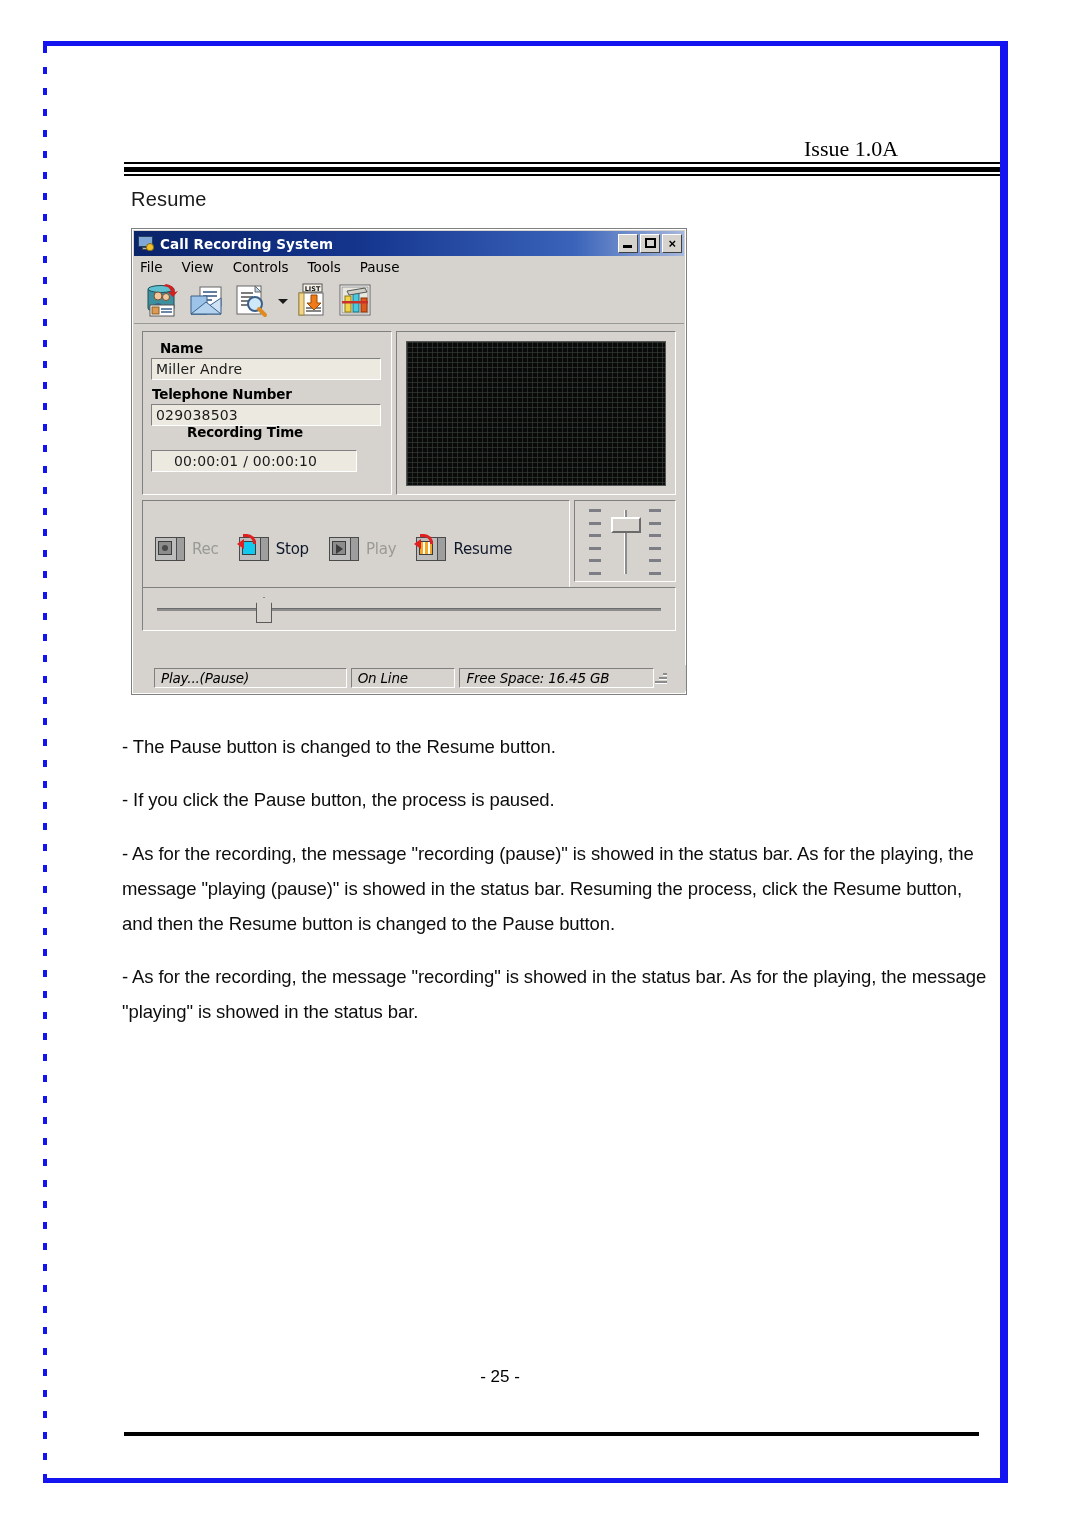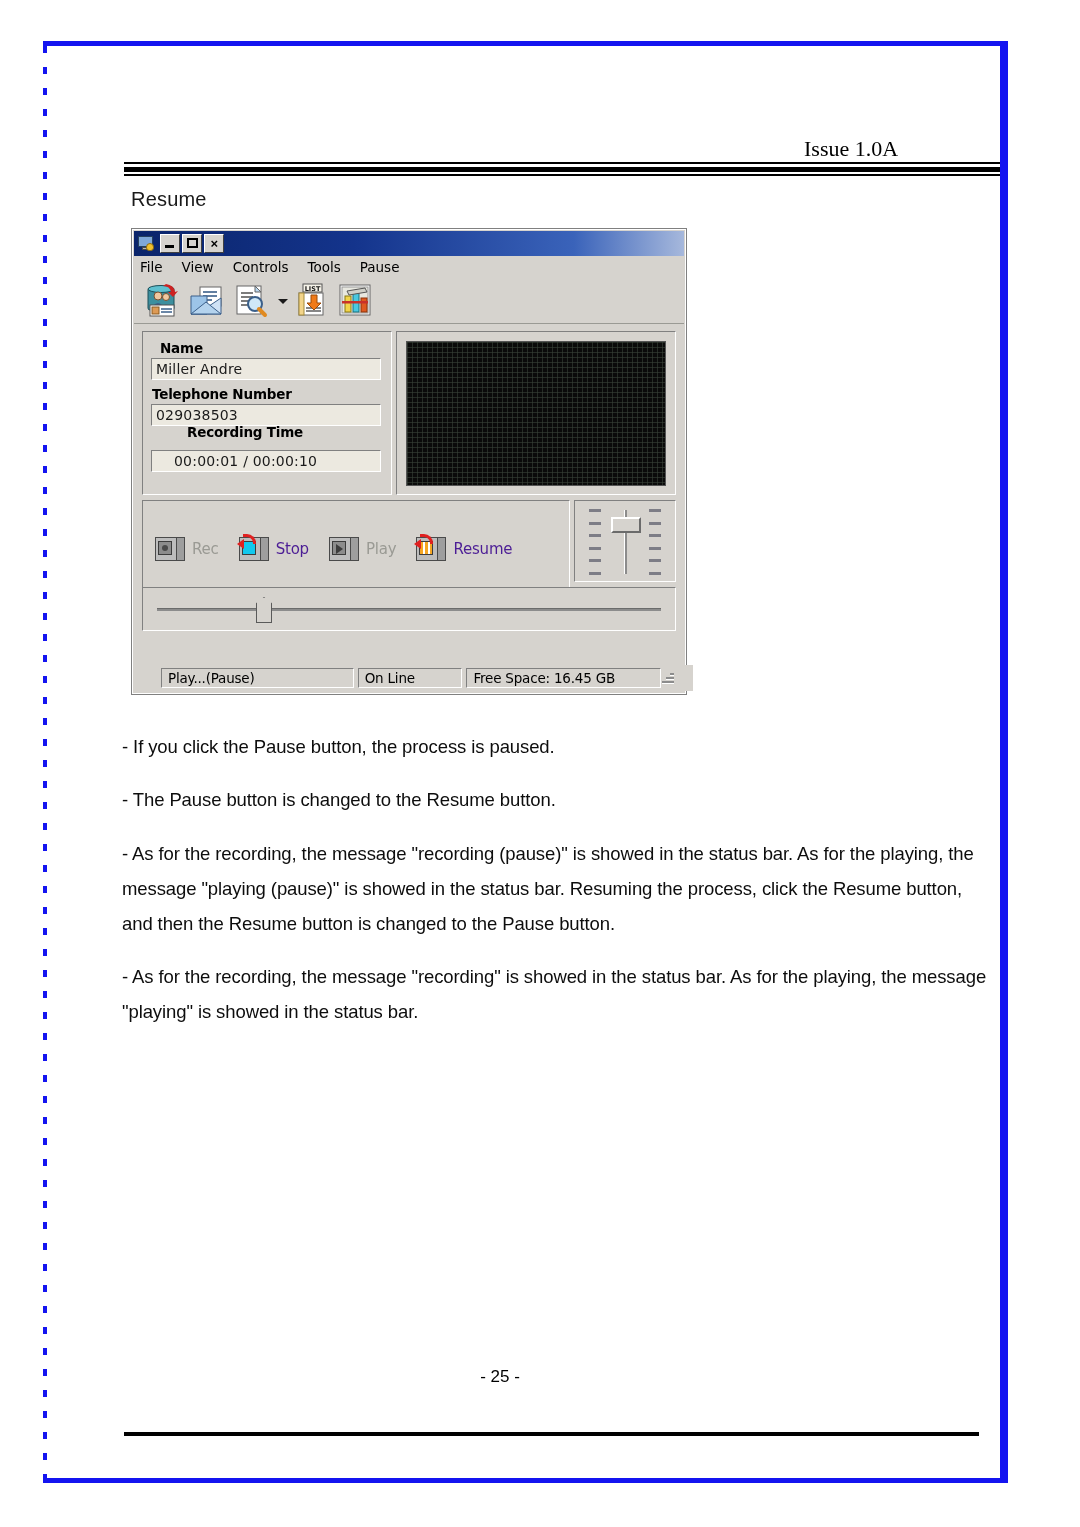--- a/index.html
+++ b/index.html
@@ -317,21 +317,21 @@
     cursor: default;
   }
   .tbtn-icon {
     width: 30px; height: 30px;
     position: relative;
     flex: 0 0 auto;
     margin-right: 7px;
   }
   .tbtn-label {
     font-size: 15px;
-    color: #4c1d95;
+    color: #0f172a;
     letter-spacing: -0.2px;
     white-space: nowrap;
   }
   .tbtn-group.disabled .tbtn-label { color: #9a9a94; }
 
   
   .ic-folder-back {
     position: absolute; right: 0; top: 3px;
     width: 9px; height: 24px;
     background: #9e9e9e;
@@ -437,27 +437,28 @@
     width: 16px; height: 26px;
     background: #d6d3ce;
     border: 1px solid #5a5a5a;
     box-sizing: border-box;
     clip-path: polygon(50% 0%, 100% 24%, 100% 100%, 0% 100%, 0% 24%);
     cursor: default;
   }
 
   .statusbar {
     position: absolute;
-    left: 11px; top: 436px;
+    left: 4px; top: 436px;
     width: 550px; height: 26px;
     background: #d6d3ce;
     display: flex;
     align-items: center;
     padding: 0 18px;
     box-sizing: border-box;
+    font-style: italic;
   }
   .sb-panel {
     height: 20px;
     border-top: 1px solid #808080;
     border-left: 1px solid #808080;
     border-right: 1px solid #ffffff;
     border-bottom: 1px solid #ffffff;
     box-sizing: border-box;
     font-size: 13.5px;
     color: #000;
@@ -542,20 +543,21 @@
   <div class="section-label">Resume</div>
 
   <div class="app-window">
 
     <div class="titlebar">
       <span class="tb-icon">
         <span class="mon"></span>
           <span class="stand"></span>
           <span class="bell"></span>
       </span>
+      <span class="tb-title">Call Recording System</span>
       <span class="tb-buttons">
         <span class="tb-btn">
             <i class="gl-min"></i>
           </span>
         <span class="tb-btn">
             <i class="gl-max"></i>
           </span>
         <span class="tb-btn">
             <i class="gl-close">×</i>
           </span>
@@ -637,21 +639,21 @@
     <div class="client-area">
 
       <div class="panel-inset info-panel">
         <div class="field-label" style="left:9px; top:8px;margin-left:8px;">Name</div>
         <div class="field-box" style="left:8px; top:26px; width:230px; height:22px;">Miller Andre</div>
 
         <div class="field-label" style="left:9px; top:54px;">Telephone Number</div>
         <div class="field-box" style="left:8px; top:72px; width:230px; height:22px;">029038503</div>
 
         <div class="field-label" style="left:9px; top:92px;margin-left:35px;">Recording Time</div>
-        <div class="field-box" style="left:8px; top:118px; width:230px; height:22px;padding-left:22px;">00:00:01 / 00:00:10</div>
+        <div class="field-box" style="left:8px; top:118px; width:206px; height:22px;padding-left:22px;">00:00:01 / 00:00:10</div>
       </div>
 
       <div class="panel-inset display-panel">
         <div class="led-display"></div>
       </div>
 
       <div class="panel-inset transport-panel">
         <div class="transport-row">
           <span class="tbtn-group disabled">
             <span class="tbtn-icon">
@@ -732,22 +734,22 @@
       <span class="sb-grip">
           <i></i>
           <i></i>
           <i></i>
         </span>
     </div>
 
   </div>
 
   <div class="body-text">
+    <p class="para">- The Pause button is changed to the Resume button.</p>
     <p class="para">- If you click the Pause button, the process is paused.</p>
-    <p class="para">- The Pause button is changed to the Resume button.</p>
     <p class="para">- As for the recording, the message "recording (pause)" is showed in the status bar. As for the playing, the message "playing (pause)" is showed in the status bar. Resuming the process, click the Resume button, and then the Resume button is changed to the Pause button.</p>
     <p class="para">- As for the recording, the message "recording" is showed in the status bar. As for the playing, the message "playing" is showed in the status bar.</p>
   </div>
 
   <div class="page-number">- 25 -</div>
   <div class="footer-rule"></div>
 
 </div>
 
 </body></html>

